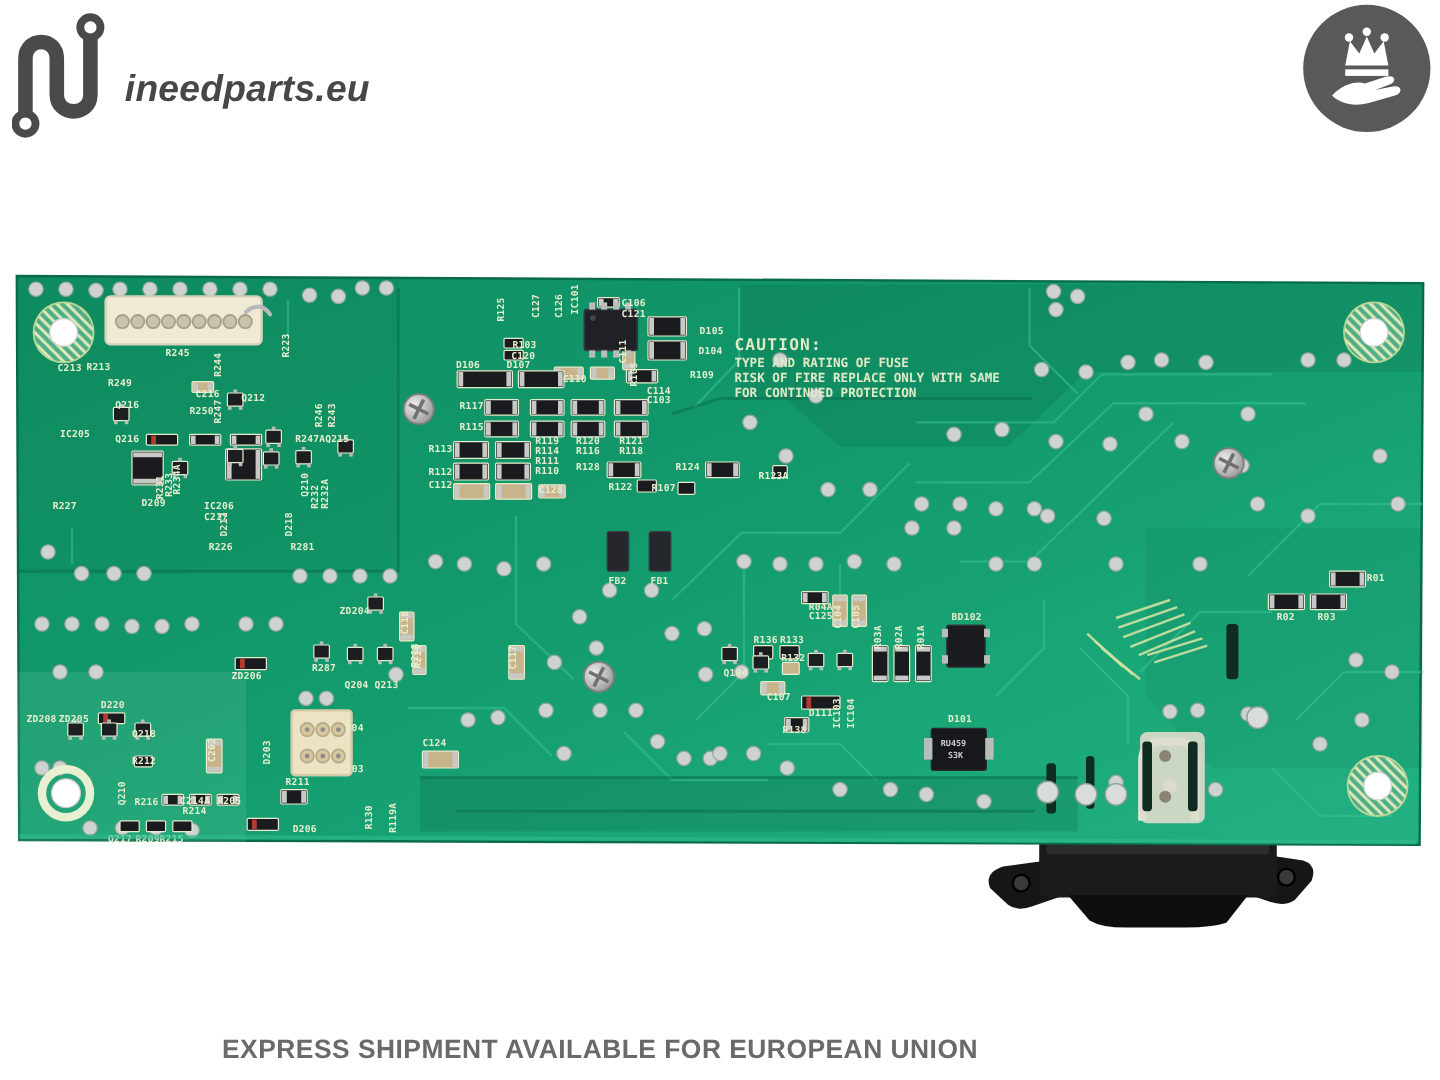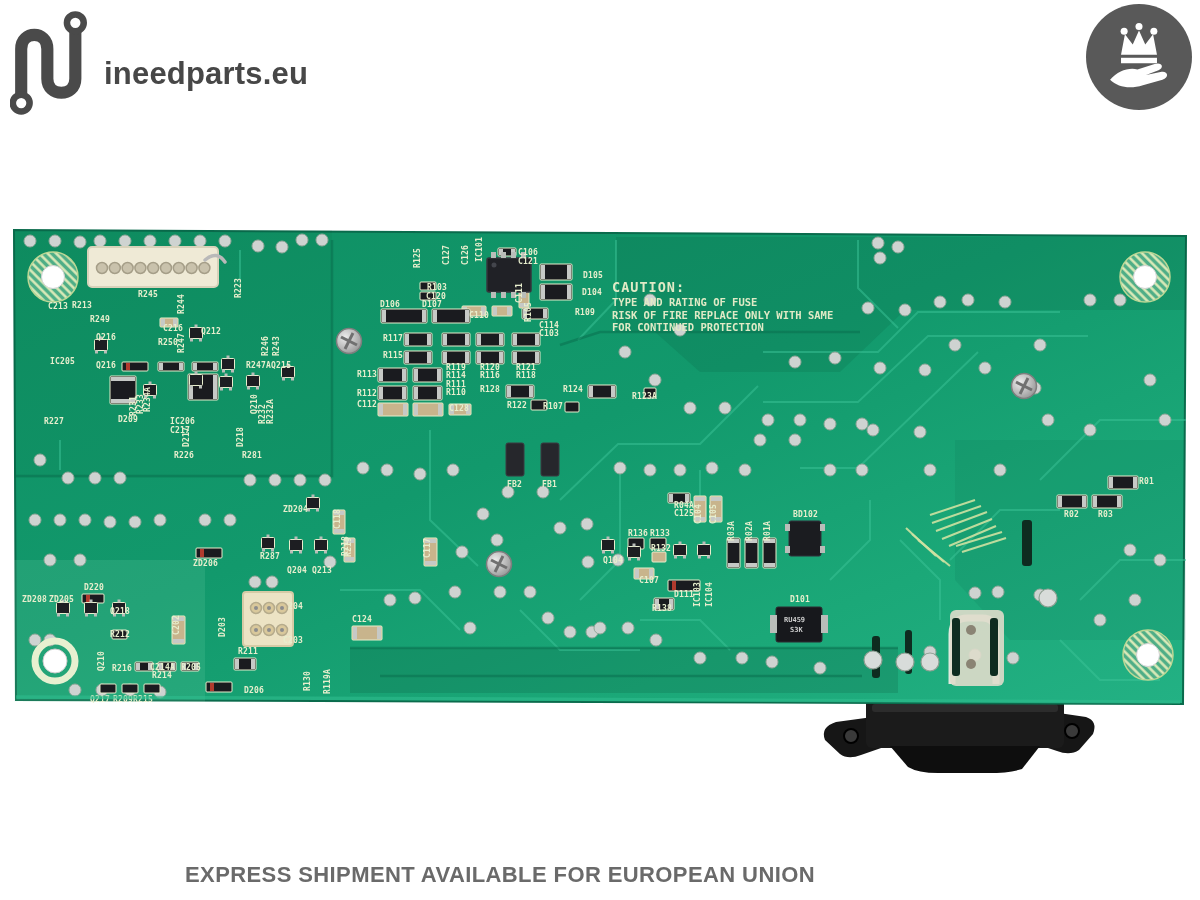--- a/index.html
+++ b/index.html
@@ -1,19 +1,19 @@
 <!DOCTYPE html>
 <html><head>
 <meta charset="utf-8">
 <style>
   html,body{margin:0;padding:0;}
   body{width:1200px;height:900px;background:#fff;position:relative;overflow:hidden;
        font-family:"Liberation Sans",sans-serif;}
   svg.scene{position:absolute;left:0;top:0;}
-  .logo{position:absolute;left:10px;top:6px;display:flex;align-items:center;gap:10px;}
+  .logo{position:absolute;left:10px;top:6px;display:flex;align-items:center;gap:10px;font-style:italic;}
   .logo-text{display:flex;flex-direction:column;justify-content:center;margin-top:22px;}
   .brand{font-size:31px;font-weight:700;color:#474747;line-height:1.0;letter-spacing:0.2px;}
   .tagline{font-size:18px;font-weight:700;color:#474747;letter-spacing:0.6px;word-spacing:5px;margin-top:1px;}
   .badge{position:absolute;left:1086px;top:4px;width:106px;height:106px;border-radius:50%;
          background:#595959;display:flex;align-items:center;justify-content:center;}
   .footer{position:absolute;left:0;top:862px;width:1000px;text-align:center;
           font-size:22px;font-weight:700;color:#6a6a6a;letter-spacing:0.4px;}
   .silk{font:700 8px "DejaVu Sans Mono",monospace;fill:#e7eecd;letter-spacing:0.2px;}
   .cau-t{font:700 13.5px "DejaVu Sans Mono",monospace;fill:#e0eac6;letter-spacing:1px;}
   .cau-l{font:700 10.5px "DejaVu Sans Mono",monospace;fill:#e0eac6;}

